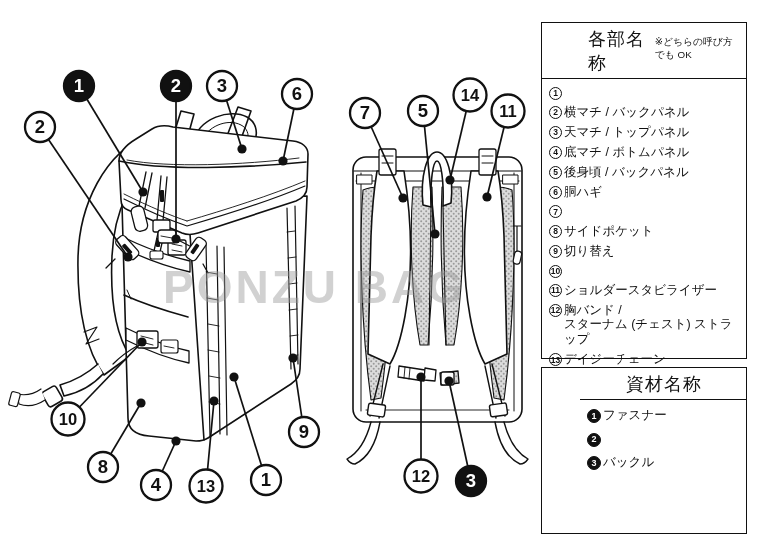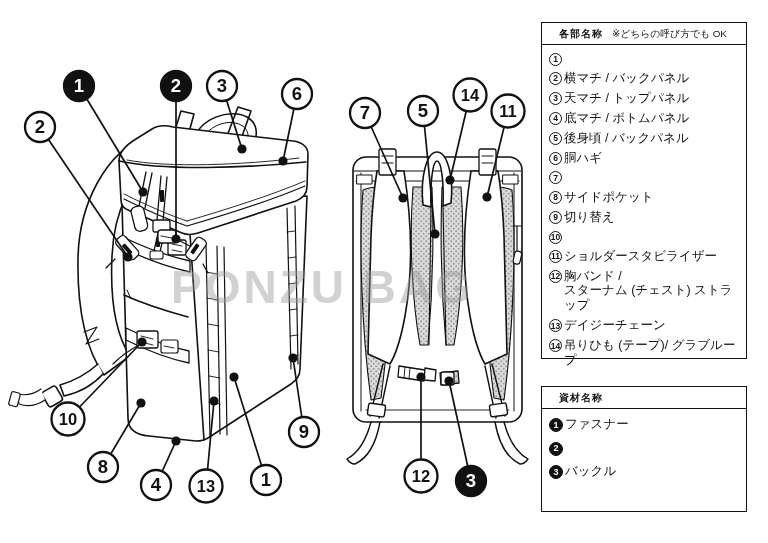--- a/index.html
+++ b/index.html
@@ -2,29 +2,29 @@
 <html><head>
 <meta charset="utf-8">
 <style>
   html,body{margin:0;padding:0;background:#fff;}
   #stage{position:relative;width:768px;height:543px;background:#fff;overflow:hidden;
          font-family:"Liberation Sans","DejaVu Sans",sans-serif;color:#111;}
   #art{position:absolute;left:0;top:0;}
   
   #watermark{position:absolute;left:163px;top:260px;font-size:46px;font-weight:bold;
              letter-spacing:3px;color:#9a9a9a;opacity:.45;white-space:nowrap;
-             pointer-events:none;margin-left:8px;}
+             pointer-events:none;}
   
   .legend{position:absolute;left:541px;width:206px;border:1.6px solid #111;background:#fff;
           box-sizing:border-box;}
   #parts-box{top:22px;height:337px;}
-  #materials-box{top:386px;height:126px;}
+  #materials-box{top:367px;height:167px;padding-left:38px;}
   .legend-header{display:flex;align-items:baseline;gap:9px;border-bottom:1.6px solid #111;
                  padding:4px 4px 3px 17px;}
-  .legend-title{font-size:10px;font-weight:bold;letter-spacing:1px;}
+  .legend-title{font-size:18px;font-weight:normal;letter-spacing:1px;margin-left:29px;}
   .legend-note{font-size:9.8px;font-weight:normal;}
   .legend-body{padding:4px 2px 0 2px;}
   .lrow{display:flex;align-items:flex-start;gap:2px;padding:2.6px 2px 2.6px 5px;
         font-size:12.5px;line-height:1.18;}
   #materials-box .lrow{padding:4.2px 2px 4.2px 5px;}
   .ln{flex:0 0 auto;width:13px;height:13px;border:1.2px solid #111;border-radius:50%;
       display:inline-flex;align-items:center;justify-content:center;font-size:8.5px;
       font-weight:bold;margin-top:1px;box-sizing:border-box;}
   .ln.filled{background:#111;color:#fff;border-color:#111;width:14px;height:14px;font-size:9px;}
   .lt{white-space:pre-line;}

